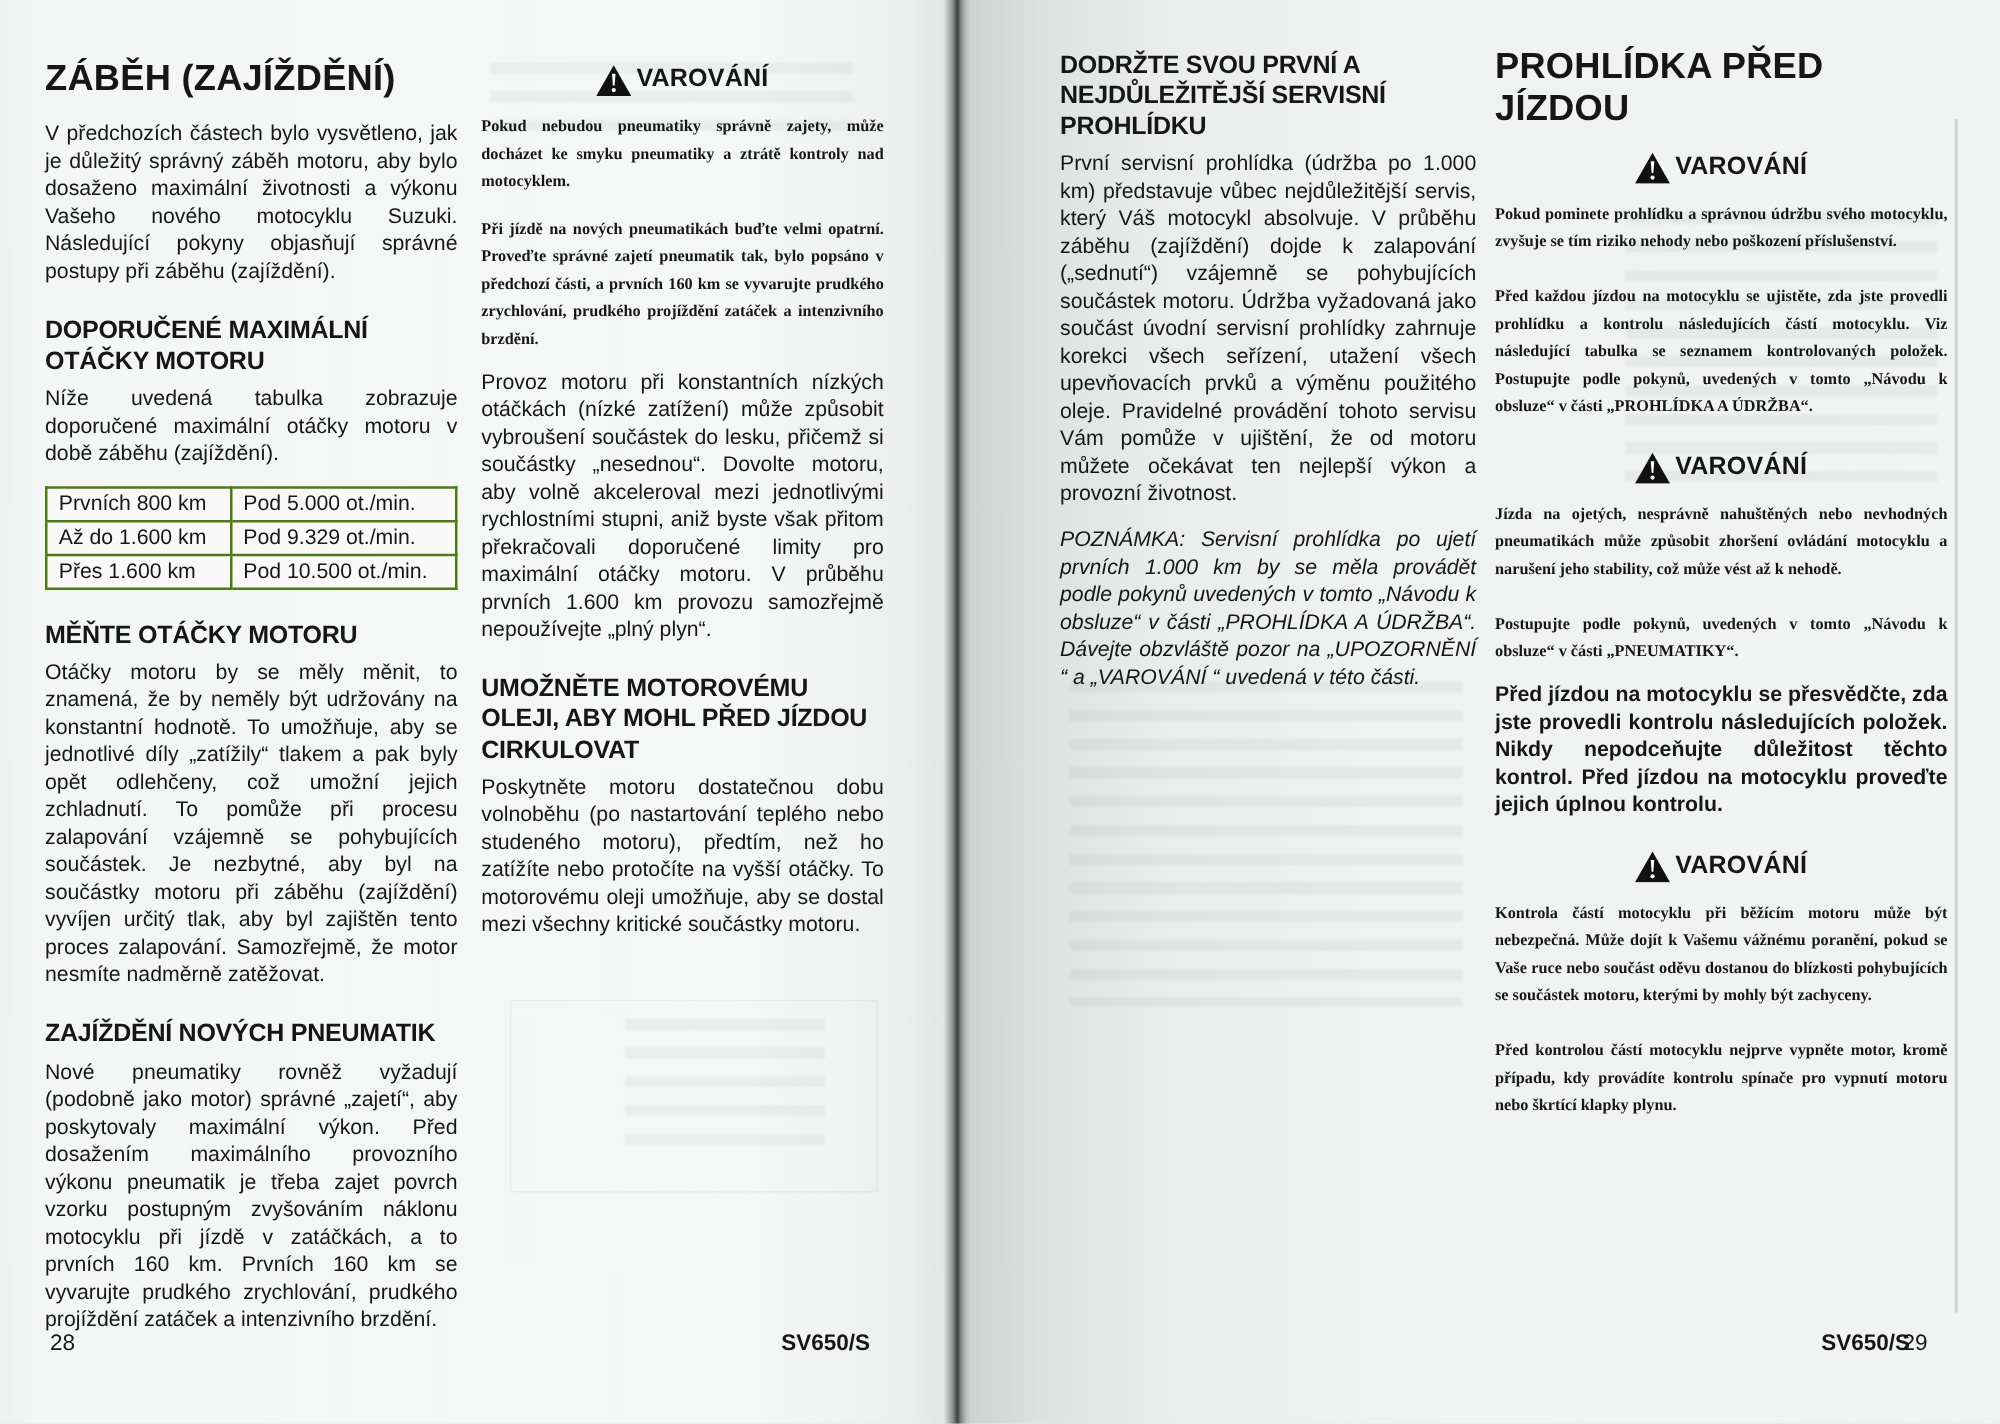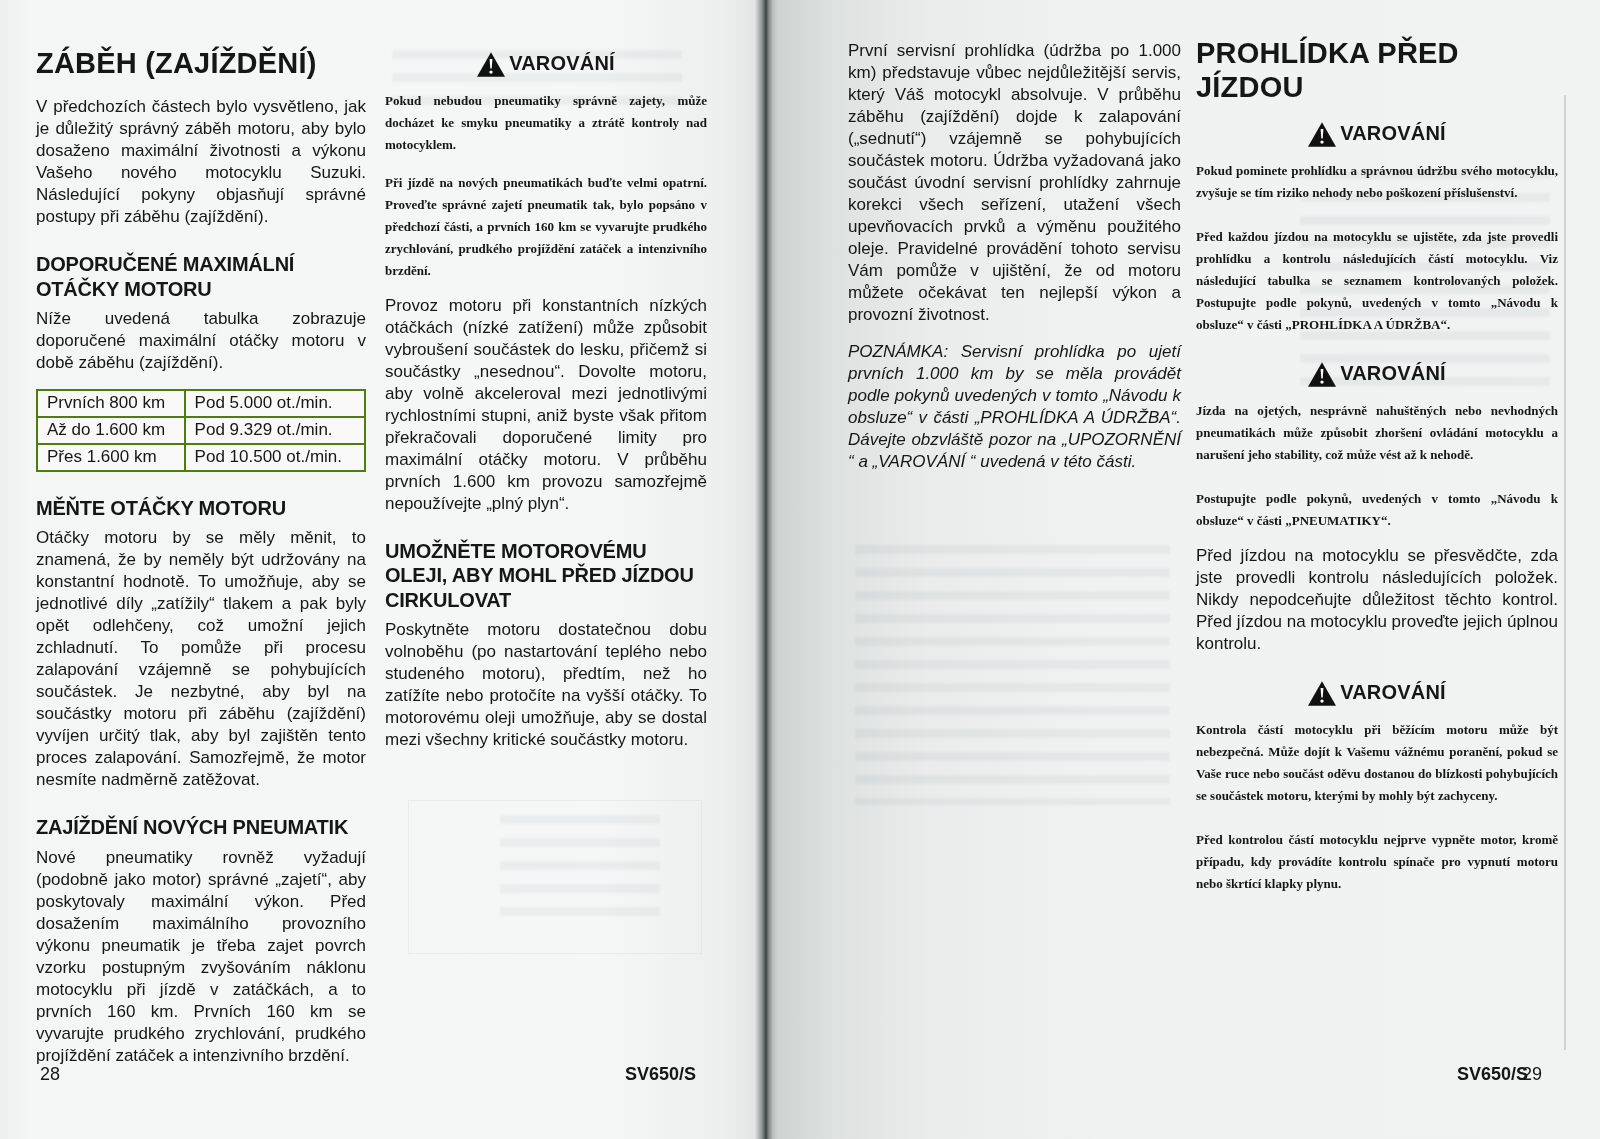--- a/index.html
+++ b/index.html
@@ -153,20 +153,21 @@
     <p class="warn-body">Pokud nebudou pneumatiky správně zajety, může docházet ke smyku pneumatiky a ztrátě kontroly nad motocyklem.</p>
     <p class="warn-body">Při jízdě na nových pneumatikách buďte velmi opatrní. Proveďte správné zajetí pneumatik tak, bylo popsáno v předchozí části, a prvních 160 km se vyvarujte prudkého zrychlování, prudkého projíždění zatáček a intenzivního brzdění.</p>
 
     <p class="body-text">Provoz motoru při konstantních nízkých otáčkách (nízké zatížení) může způsobit vybroušení součástek do lesku, přičemž si součástky „nesednou“. Dovolte motoru, aby volně akceleroval mezi jednotlivými rychlostními stupni, aniž byste však přitom překračovali doporučené limity pro maximální otáčky motoru. V průběhu prvních 1.600 km provozu samozřejmě nepoužívejte „plný plyn“.</p>
 
     <div class="h2">UMOŽNĚTE MOTOROVÉMU OLEJI, ABY MOHL PŘED JÍZDOU CIRKULOVAT</div>
     <p class="body-text">Poskytněte motoru dostatečnou dobu volnoběhu (po nastartování teplého nebo studeného motoru), předtím, než ho zatížíte nebo protočíte na vyšší otáčky. To motorovému oleji umožňuje, aby se dostal mezi všechny kritické součástky motoru.</p>
   </div>
 
   <div class="col rp-col1">
+    <div class="h2 first">DODRŽTE SVOU PRVNÍ A NEJDŮLEŽITĚJŠÍ SERVISNÍ PROHLÍDKU</div>
     <p class="body-text">První servisní prohlídka (údržba po 1.000 km) představuje vůbec nejdůležitější servis, který Váš motocykl absolvuje. V průběhu záběhu (zajíždění) dojde k zalapování („sednutí“) vzájemně se pohybujících součástek motoru. Údržba vyžadovaná jako součást úvodní servisní prohlídky zahrnuje korekci všech seřízení, utažení všech upevňovacích prvků a výměnu použitého oleje. Pravidelné provádění tohoto servisu Vám pomůže v ujištění, že od motoru můžete očekávat ten nejlepší výkon a provozní životnost.</p>
     <p class="body-text note-text">POZNÁMKA: Servisní prohlídka po ujetí prvních 1.000 km by se měla provádět podle pokynů uvedených v tomto „Návodu k obsluze“ v části „PROHLÍDKA A ÚDRŽBA“. Dávejte obzvláště pozor na „UPOZORNĚNÍ “ a „VAROVÁNÍ “ uvedená v této části.</p>
   </div>
 
   <div class="col rp-col2">
     <div class="h1">PROHLÍDKA PŘED JÍZDOU</div>
 
     <div class="warn-head" style="margin-top:18px;">
       <svg class="warn-icon" viewBox="0 0 100 88" aria-hidden="true">
         <path d="M50 0 L100 88 L0 88 Z" fill="#111"></path>
@@ -182,21 +183,21 @@
       <svg class="warn-icon" viewBox="0 0 100 88" aria-hidden="true">
         <path d="M50 0 L100 88 L0 88 Z" fill="#111"></path>
         <path d="M45 24 h10 l-2.5 34 h-5 Z" fill="#fff"></path>
         <circle cx="50" cy="71" r="6" fill="#fff"></circle>
       </svg>
       <span>VAROVÁNÍ</span>
     </div>
     <p class="warn-body">Jízda na ojetých, nesprávně nahuštěných nebo nevhodných pneumatikách může způsobit zhoršení ovládání motocyklu a narušení jeho stability, což může vést až k nehodě.</p>
     <p class="warn-body" style="margin-top:22px;">Postupujte podle pokynů, uvedených v tomto „Návodu k obsluze“ v části „PNEUMATIKY“.</p>
 
-    <p class="body-text" style="margin-top:6px;">Před jízdou na motocyklu se přesvědčte, zda jste provedli kontrolu následujících položek. Nikdy nepodceňujte důležitost těchto kontrol. Před jízdou na motocyklu proveďte jejich úplnou kontrolu.</p>
+    <p class="body-text" style="margin-top:6px;font-weight:bold;">Před jízdou na motocyklu se přesvědčte, zda jste provedli kontrolu následujících položek. Nikdy nepodceňujte důležitost těchto kontrol. Před jízdou na motocyklu proveďte jejich úplnou kontrolu.</p>
 
     <div class="warn-head">
       <svg class="warn-icon" viewBox="0 0 100 88" aria-hidden="true">
         <path d="M50 0 L100 88 L0 88 Z" fill="#111"></path>
         <path d="M45 24 h10 l-2.5 34 h-5 Z" fill="#fff"></path>
         <circle cx="50" cy="71" r="6" fill="#fff"></circle>
       </svg>
       <span>VAROVÁNÍ</span>
     </div>
     <p class="warn-body">Kontrola částí motocyklu při běžícím motoru může být nebezpečná. Může dojít k Vašemu vážnému poranění, pokud se Vaše ruce nebo součást oděvu dostanou do blízkosti pohybujících se součástek motoru, kterými by mohly být zachyceny.</p>

